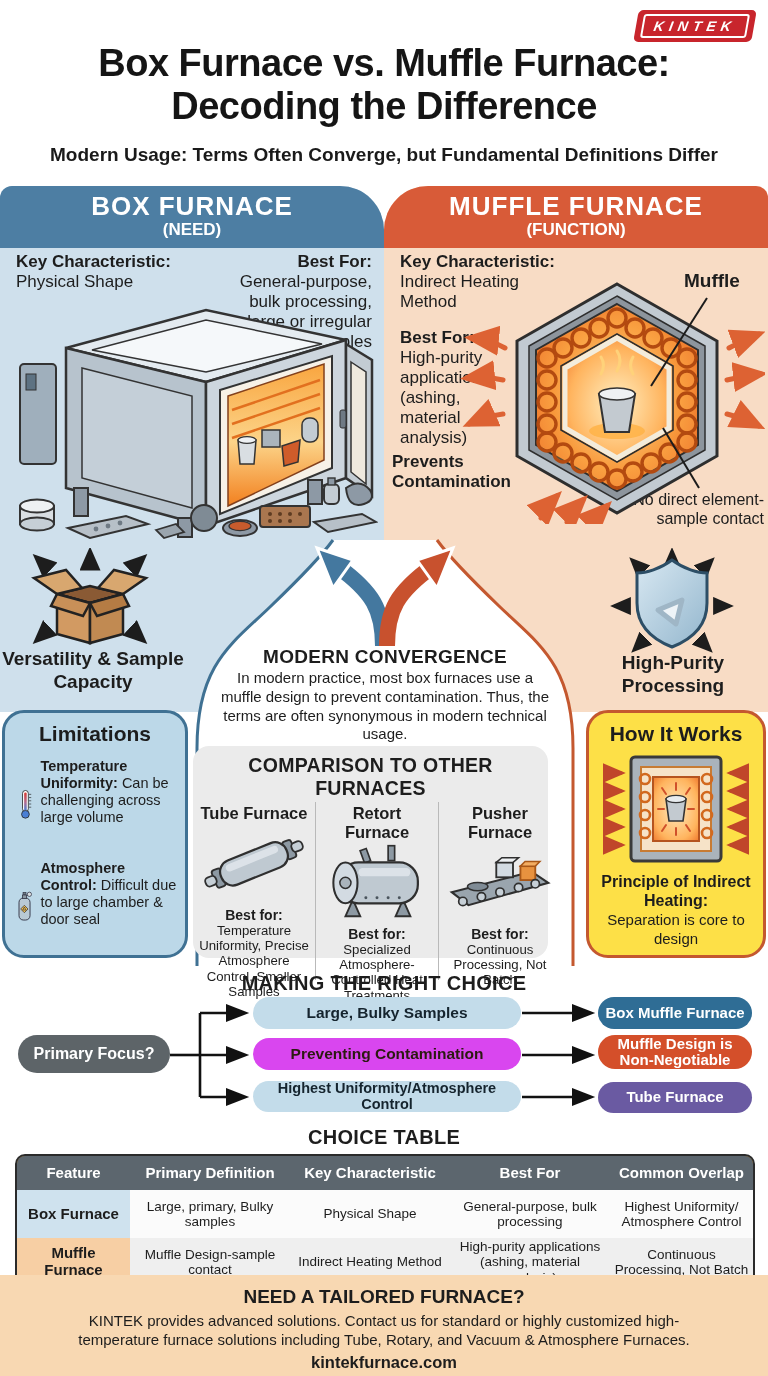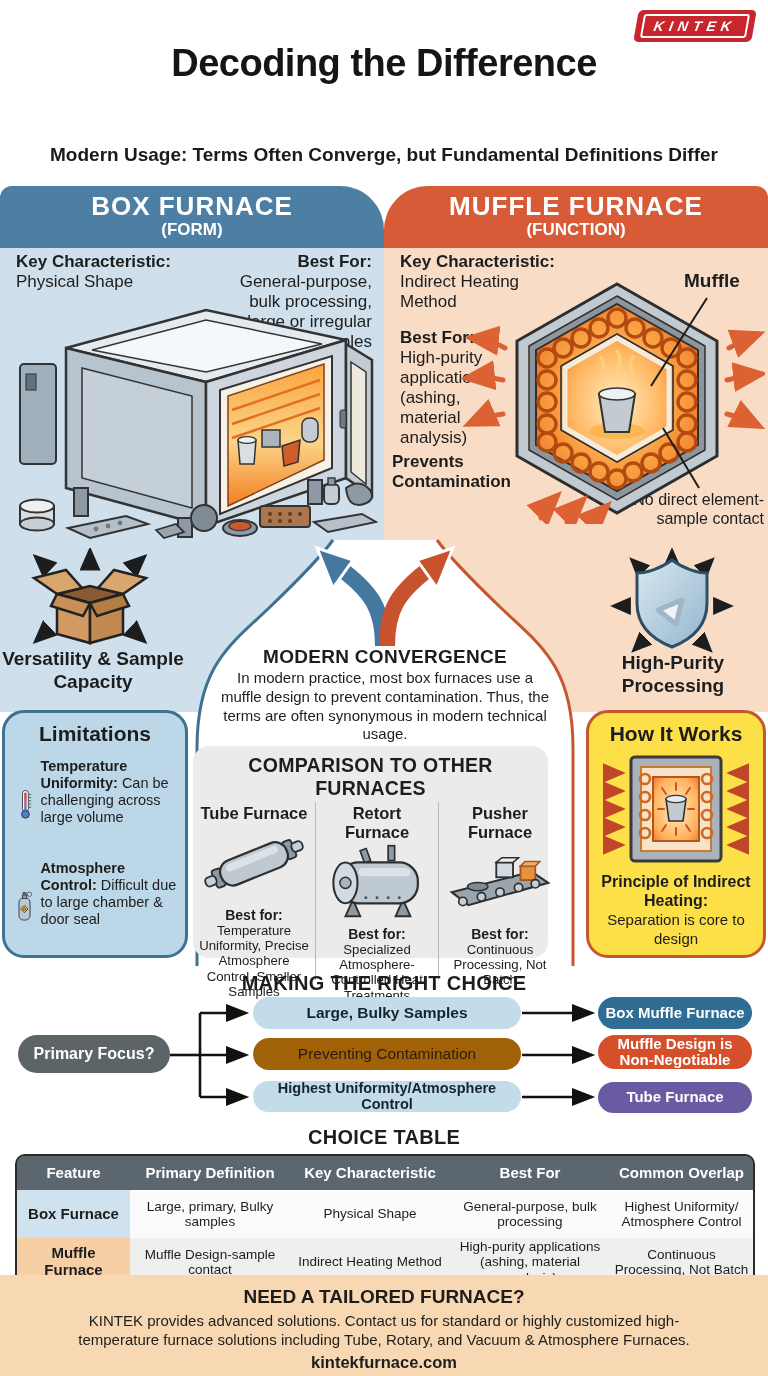--- a/index.html
+++ b/index.html
@@ -37,21 +37,21 @@
   .comp-cols{display:flex;width:100%;height:178px;}
   .comp-col{flex:1;text-align:center;padding:0 5px;}
   .comp-col + .comp-col{border-left:1.5px solid #b9b9b9;}
   .comp-name{font-size:16.5px;font-weight:bold;margin-top:2px;}
   .comp-best{font-size:14px;font-weight:bold;margin-top:2px;}
   .comp-desc{font-size:13.2px;line-height:1.15;}
   
   .pill{border-radius:999px;display:flex;align-items:center;justify-content:center;text-align:center;line-height:1.1;}
   .pill-gray{background:#5d6468;color:#fff;font-weight:bold;font-size:16px;}
   .pill-blue{background:#c3dcea;color:#15242e;font-weight:600;font-size:15.5px;}
-  .pill-peach{background:#a16207;color:#2b1a10;font-weight:400;font-size:15.5px;}
+  .pill-peach{background:#d946ef;color:#2b1a10;font-weight:700;font-size:15.5px;}
   .pill-steel{background:#2f6d95;color:#fff;font-weight:bold;font-size:15px;}
   .pill-red{background:#d44f2a;color:#fff;font-weight:bold;font-size:15px;}
   .pill-purple{background:#6a5aa2;color:#fff;font-weight:bold;font-size:15px;}
   .sec-title{font-size:20px;font-weight:bold;letter-spacing:.3px;}
   
   .stable{display:grid;grid-template-columns:113px 160px 160px 160px 143px;
           border:2.5px solid #2b2b2b;border-radius:10px;overflow:hidden;background:#a16207;gap:0;}
   .scell{background:#fbfbfb;display:flex;align-items:center;justify-content:center;text-align:center;
          font-size:13.5px;line-height:1.12;padding:2px 4px;}
   .shead{background:#5c666e;color:#fff;font-weight:bold;font-size:15px;height:30px;}
@@ -67,28 +67,29 @@
 </style>
 </head>
 <body>
 
 <div id="page">
 
   <div class="abs logo" style="right:14px;top:10px;">
     <div class="logo-inner">KINTEK</div>
   </div>
   <div class="abs main-title ctr" style="left:0;top:42px;width:768px;">
+    <div>Box Furnace vs. Muffle Furnace:</div>
     <div>Decoding the Difference</div>
   </div>
   <div class="abs subtitle ctr" style="left:0;top:144px;width:768px;">Modern Usage: Terms Often Converge, but Fundamental Definitions Differ</div>
 
   <div class="abs panel-left" style="left:0;top:186px;width:384px;height:526px;"></div>
   <div class="abs band-left ctr" style="left:0;top:186px;width:384px;height:62px;">
     <div class="band-title">BOX FURNACE</div>
-    <div class="band-sub">(FORM)</div>
+    <div class="band-sub">(NEED)</div>
   </div>
   <div class="abs kv" style="left:16px;top:252px;width:190px;">
     <span class="b">Key Characteristic:</span><br>
     <span>Physical Shape</span>
   </div>
   <div class="abs kv" style="left:228px;top:252px;width:144px;text-align:right;">
     <span class="b">Best For:</span><br>
     <span>General-purpose, bulk processing, large or irregular samples</span>
   </div>
 

